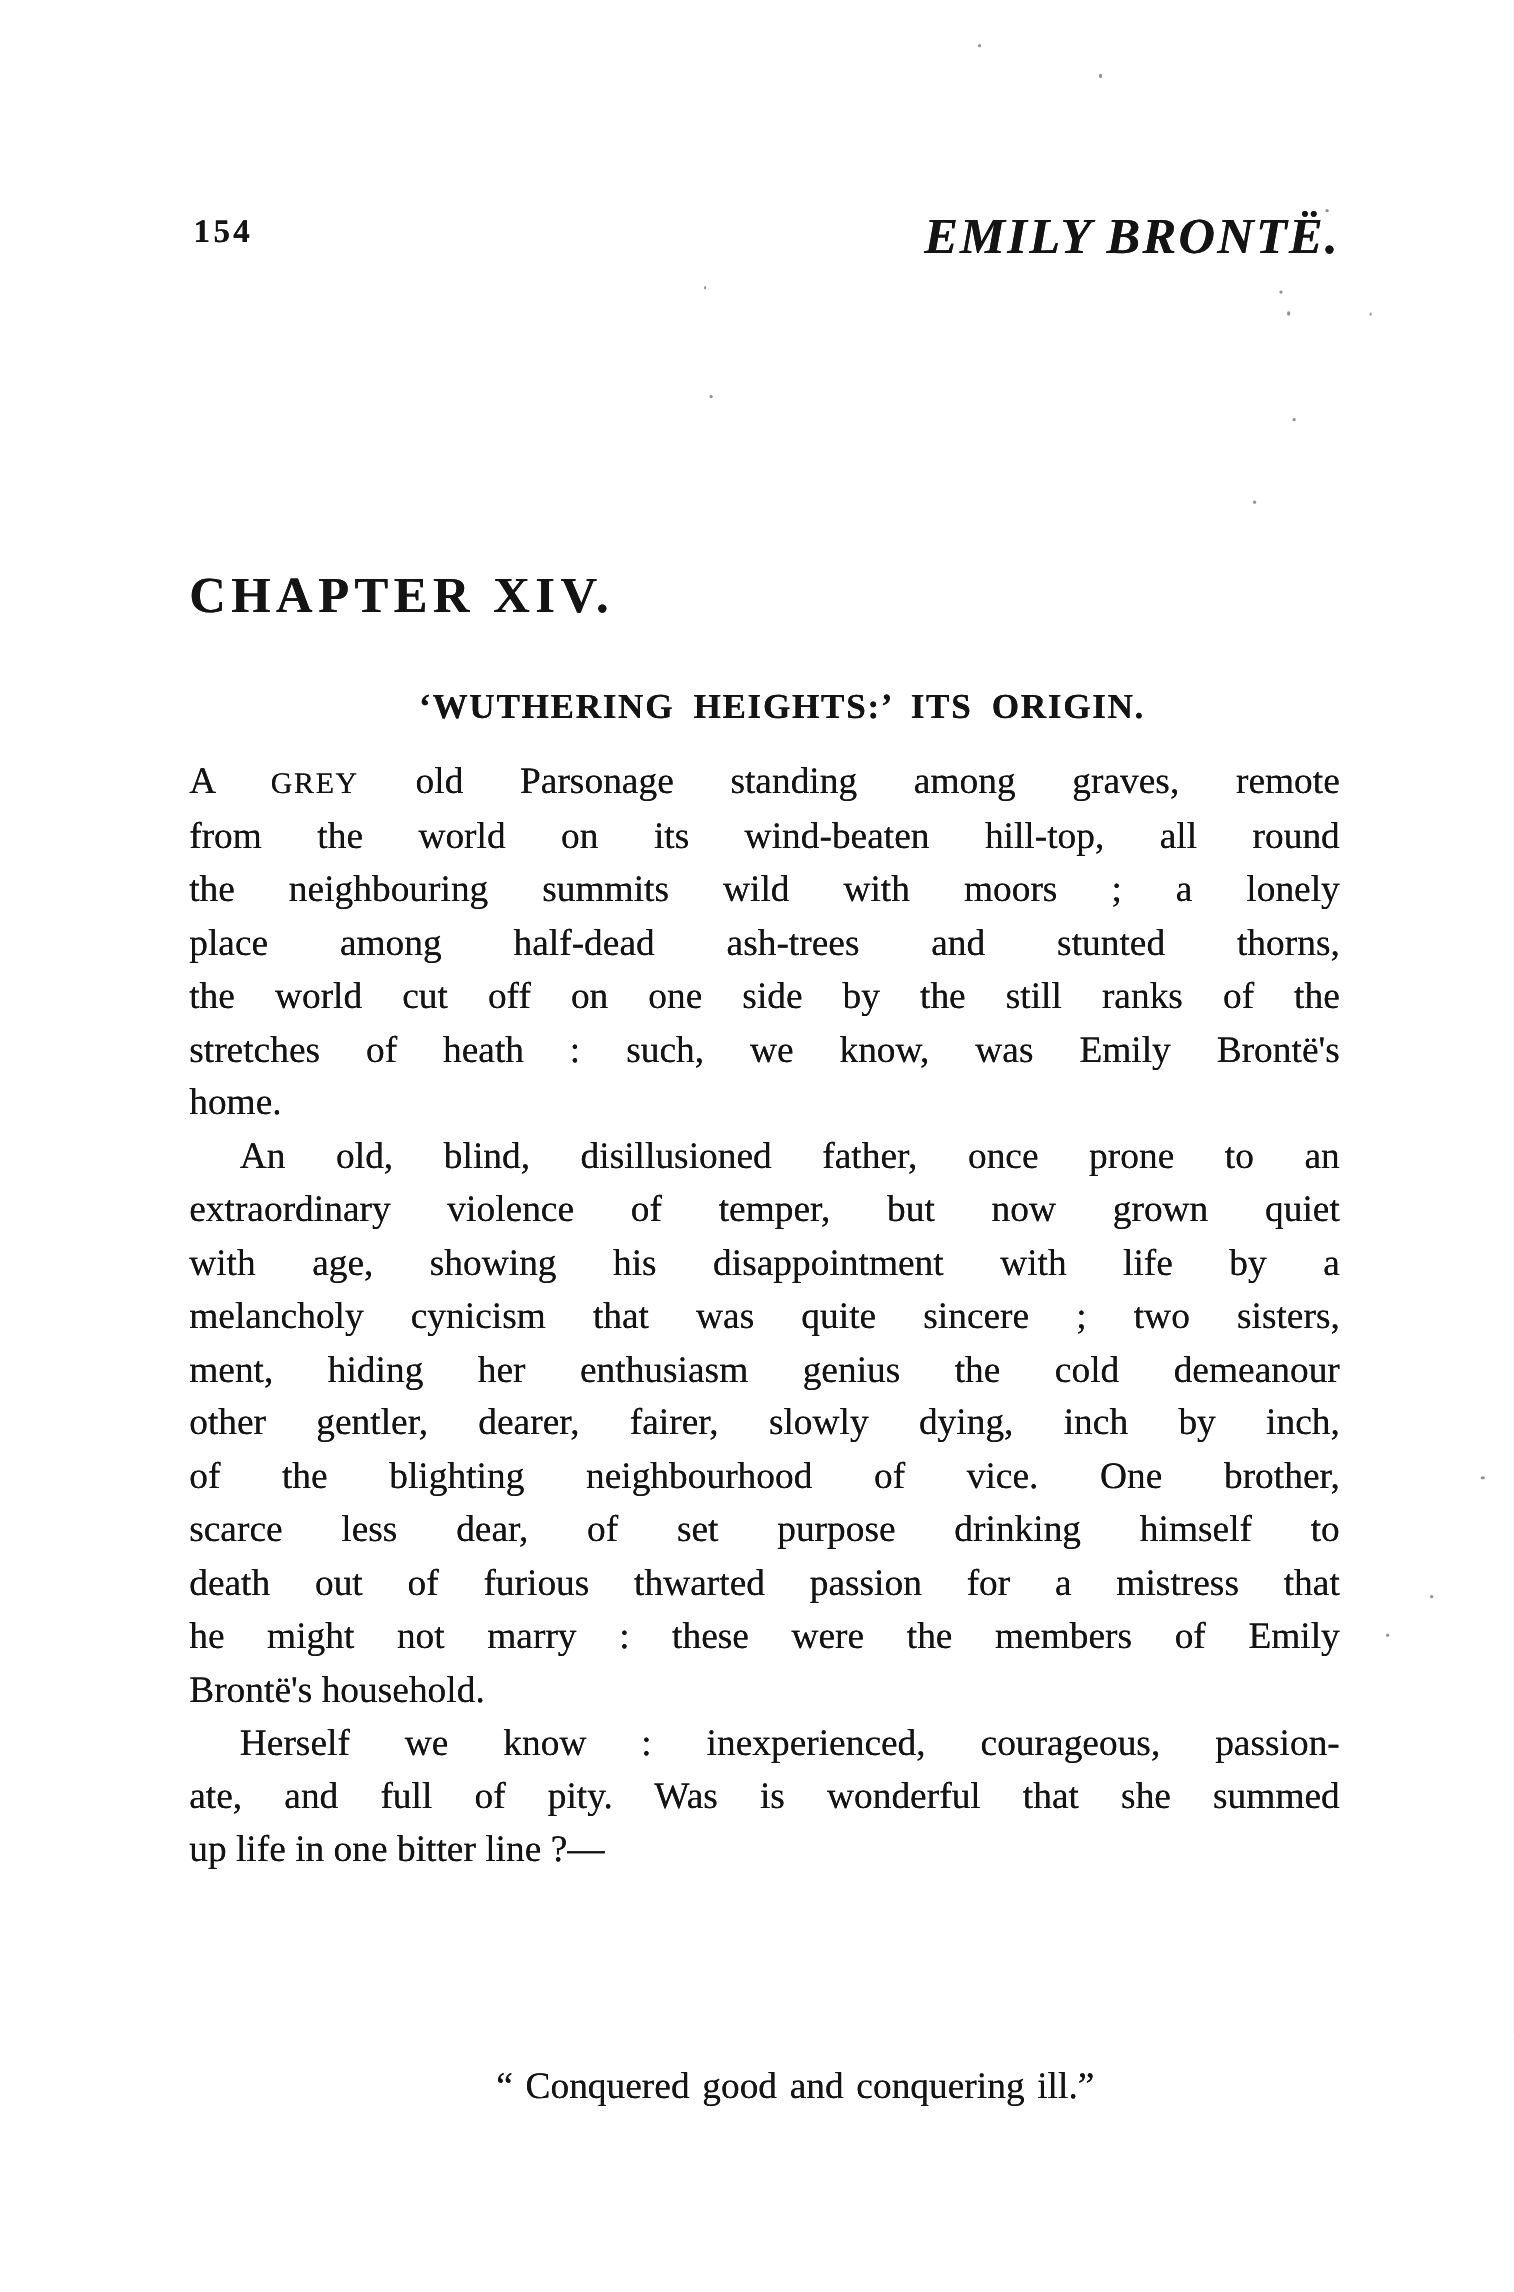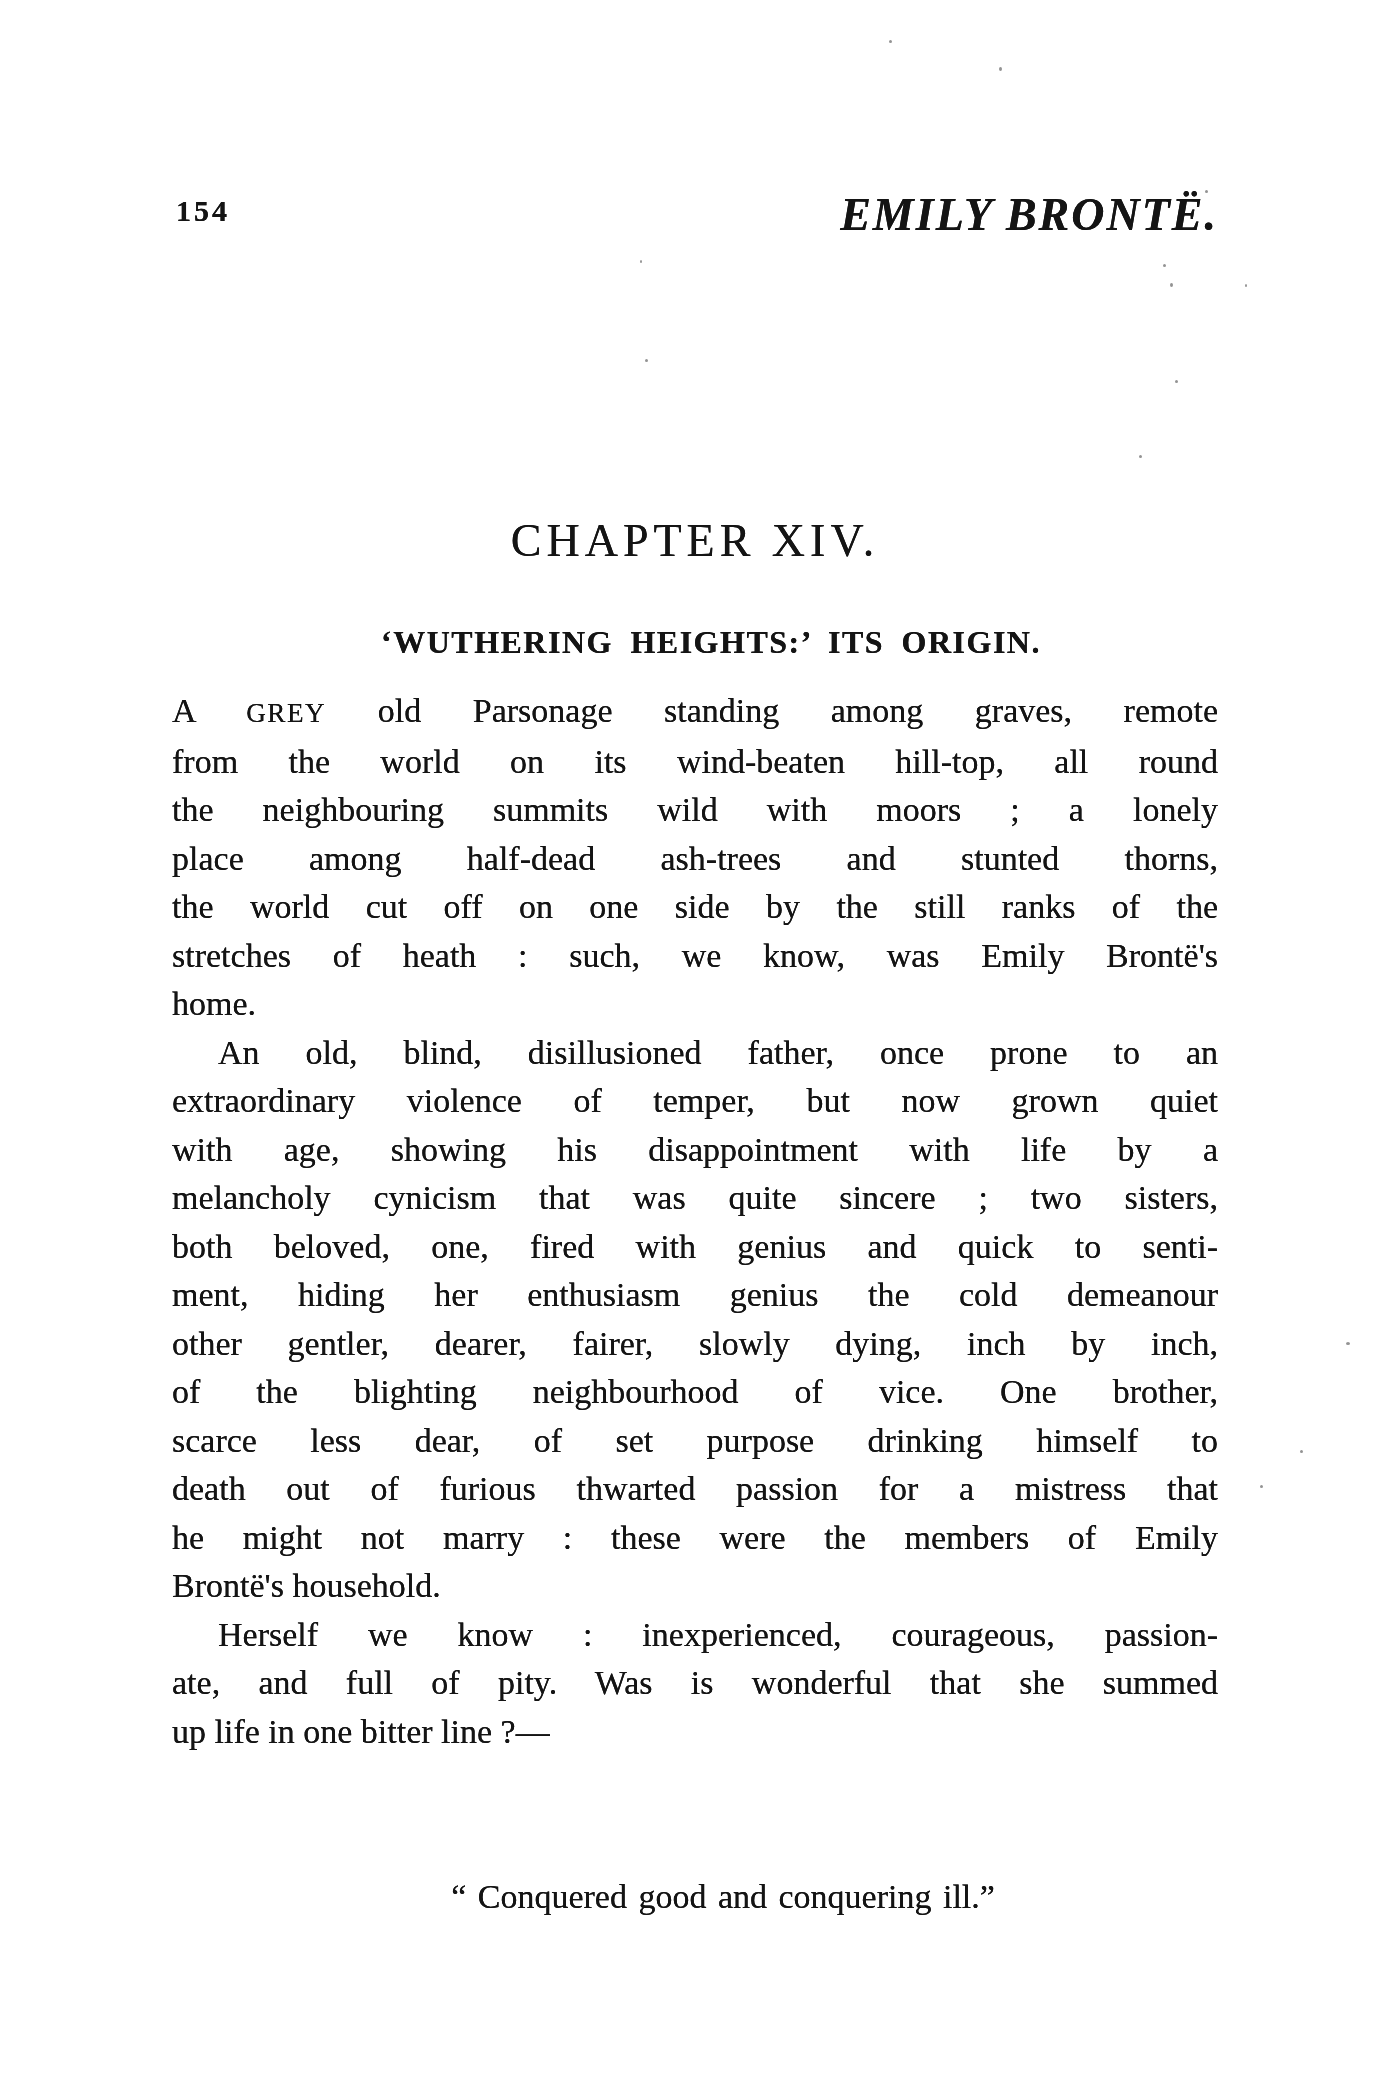--- a/index.html
+++ b/index.html
@@ -35,23 +35,23 @@
     font-size: 46px;
     letter-spacing: 2px;
     text-shadow: 0 0 0.6px #141414;
   }
   
   .chapter-title {
     position: absolute;
     left: 172px; top: 518px;
     width: 1046px;
     margin: 0;
-    text-align: center;
+    text-align: left;
     font-size: 46px;
-    font-weight: normal;
+    font-weight: bold;
     letter-spacing: 5px;
     line-height: 1;
     text-shadow: 0 0 0.6px #141414;
   }
   .chapter-subtitle {
     position: absolute;
     left: 172px; top: 610px;
     width: 1046px;
     margin: 16px;
     text-align: center;
@@ -122,21 +122,20 @@
     <div class="line">the neighbouring summits wild with moors ; a lonely</div>
     <div class="line">place among half-dead ash-trees and stunted thorns,</div>
     <div class="line">the world cut off on one side by the still ranks of the</div>
     <div class="line">stretches of heath : such, we know, was Emily Brontë's</div>
     <div class="line plast">home.</div>
 
     <div class="line indent">An old, blind, disillusioned father, once prone to an</div>
     <div class="line">extraordinary violence of temper, but now grown quiet</div>
     <div class="line">with age, showing his disappointment with life by a</div>
     <div class="line">melancholy cynicism that was quite sincere ; two sisters,</div>
-    <div class="line">both beloved, one, fired with genius and quick to senti-</div>
     <div class="line">ment, hiding her enthusiasm genius the cold demeanour</div>
     <div class="line">other gentler, dearer, fairer, slowly dying, inch by inch,</div>
     <div class="line">of the blighting neighbourhood of vice.  One brother,</div>
     <div class="line">scarce less dear, of set purpose drinking himself to</div>
     <div class="line">death out of furious thwarted passion for a mistress that</div>
     <div class="line">he might not marry : these were the members of Emily</div>
     <div class="line plast">Brontë's household.</div>
 
     <div class="line indent">Herself we know : inexperienced, courageous, passion-</div>
     <div class="line">ate, and full of pity.  Was is wonderful that she summed</div>

